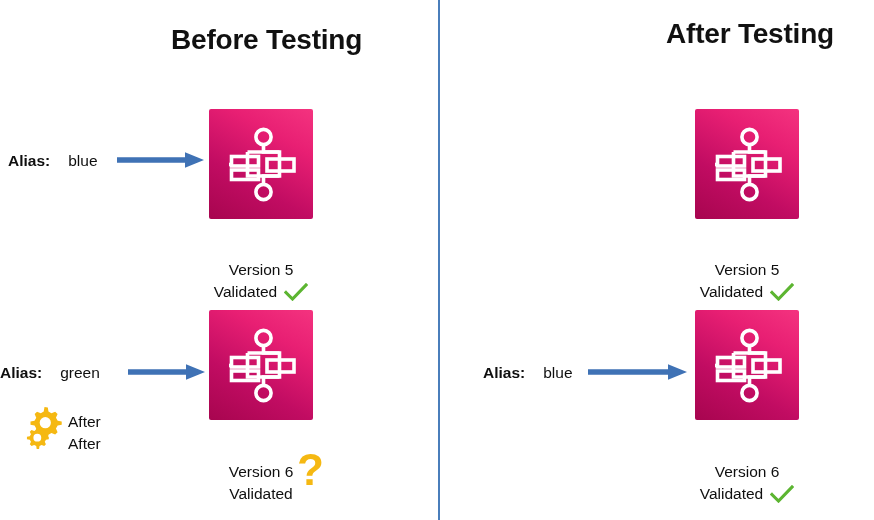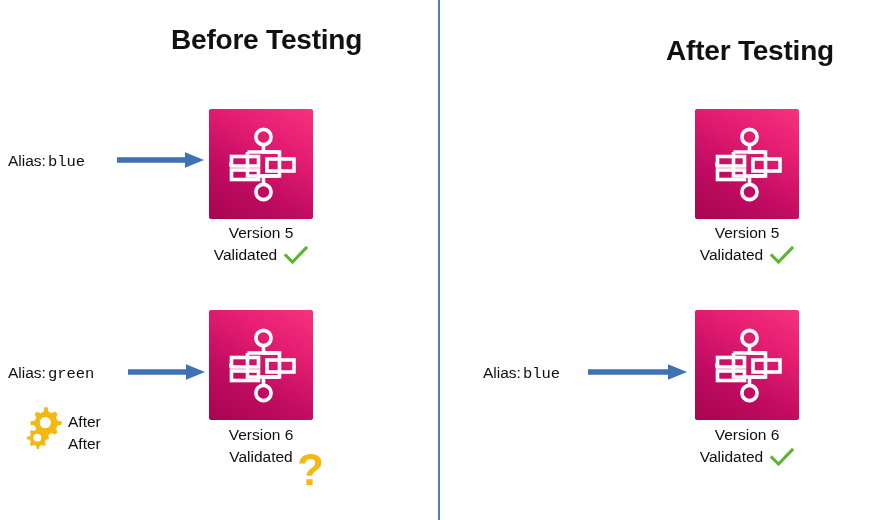--- a/index.html
+++ b/index.html
@@ -46,21 +46,21 @@
   
   .caption {
     position: absolute;
     font-family: "Liberation Sans", sans-serif;
     font-size: 15.5px;
     color: #0f0f0f;
     line-height: 1.45;
     white-space: nowrap;
   }
   .caption .cap-line { display: block; }
-  .caption.center { text-align: center; }
+  .caption.center { text-align: center; margin-top: 37px; }
 
   .check {
     display: inline-block;
     vertical-align: -4px;
     margin-left: 7px;
   }
   .qmark {
     position: absolute;
     color: #f5b812;
     font-family: "Liberation Sans", sans-serif;
@@ -71,27 +71,27 @@
 
   
   .alias {
     position: absolute;
     font-size: 15.5px;
     color: #0f0f0f;
     white-space: nowrap;
   }
   .alias .alias-key {
     font-family: "Liberation Sans", sans-serif;
+    font-weight: 700;
+  }
+  .alias .alias-val {
+    font-family: Liberation Sans, sans-serif;
     font-weight: 400;
-  }
-  .alias .alias-val {
-    font-family: Liberation Mono, monospace;
-    font-weight: 400;
-    font-size: 15.5px;
-    margin-left: 2px;
+    font-size: 15.5px;
+    margin-left: 18px;
   }
 
   
   .arrow { position: absolute; }
   .arrow svg { display: block; }
 
   
   .gears { position: absolute; }
   .gears svg { display: block; }
   .test-label {
@@ -106,21 +106,21 @@
 </style>
 </head>
 <body>
 
 <div id="canvas">
 
   <div class="divider" style="left:438px;"></div>
 
   <div class="panel-title" style="left:171px; top:24px;">Before Testing</div>
 
-  <div class="panel-title" style="left:666px; top:35px;">After Testing</div>
+  <div class="panel-title" style="left:666px; top:18px;">After Testing</div>
 
   <div class="alias" style="left:8px; top:152px;">
     <span class="alias-key">Alias:</span><span class="alias-val">blue</span>
   </div>
 
   <div class="arrow" style="left:117px; top:150px;">
     <svg width="88" height="20" viewBox="0 0 88 20" xmlns="http://www.w3.org/2000/svg">
       <path d="M0 7.2 H68 V2.2 L87 10 L68 17.8 V12.8 H0 Z" fill="#3f72b5"></path>
     </svg>
   </div>
@@ -141,21 +141,21 @@
     </svg>
   </div>
 
   <div class="caption center" style="left:197px; top:222px; width:128px;">
     <span class="cap-line">Version 5</span>
     <span class="cap-line"><span>Validated</span><span class="check"><svg width="24" height="18" viewBox="0 0 24 18" xmlns="http://www.w3.org/2000/svg">
             <path d="M2 9.5 L8.5 16 L22 2" fill="none" stroke="#5cb531" stroke-width="3.1" stroke-linecap="square"></path>
           </svg></span></span>
   </div>
 
-  <div class="alias" style="left:8px; top:364px;">
+  <div class="alias" style="left:0; top:364px;">
     <span class="alias-key">Alias:</span><span class="alias-val">green</span>
   </div>
 
   <div class="arrow" style="left:128px; top:362px;">
     <svg width="78" height="20" viewBox="0 0 78 20" xmlns="http://www.w3.org/2000/svg">
       <path d="M0 7.2 H58 V2.2 L77 10 L58 17.8 V12.8 H0 Z" fill="#3f72b5"></path>
     </svg>
   </div>
 
   <div class="gears" style="left:22px; top:406px;">

